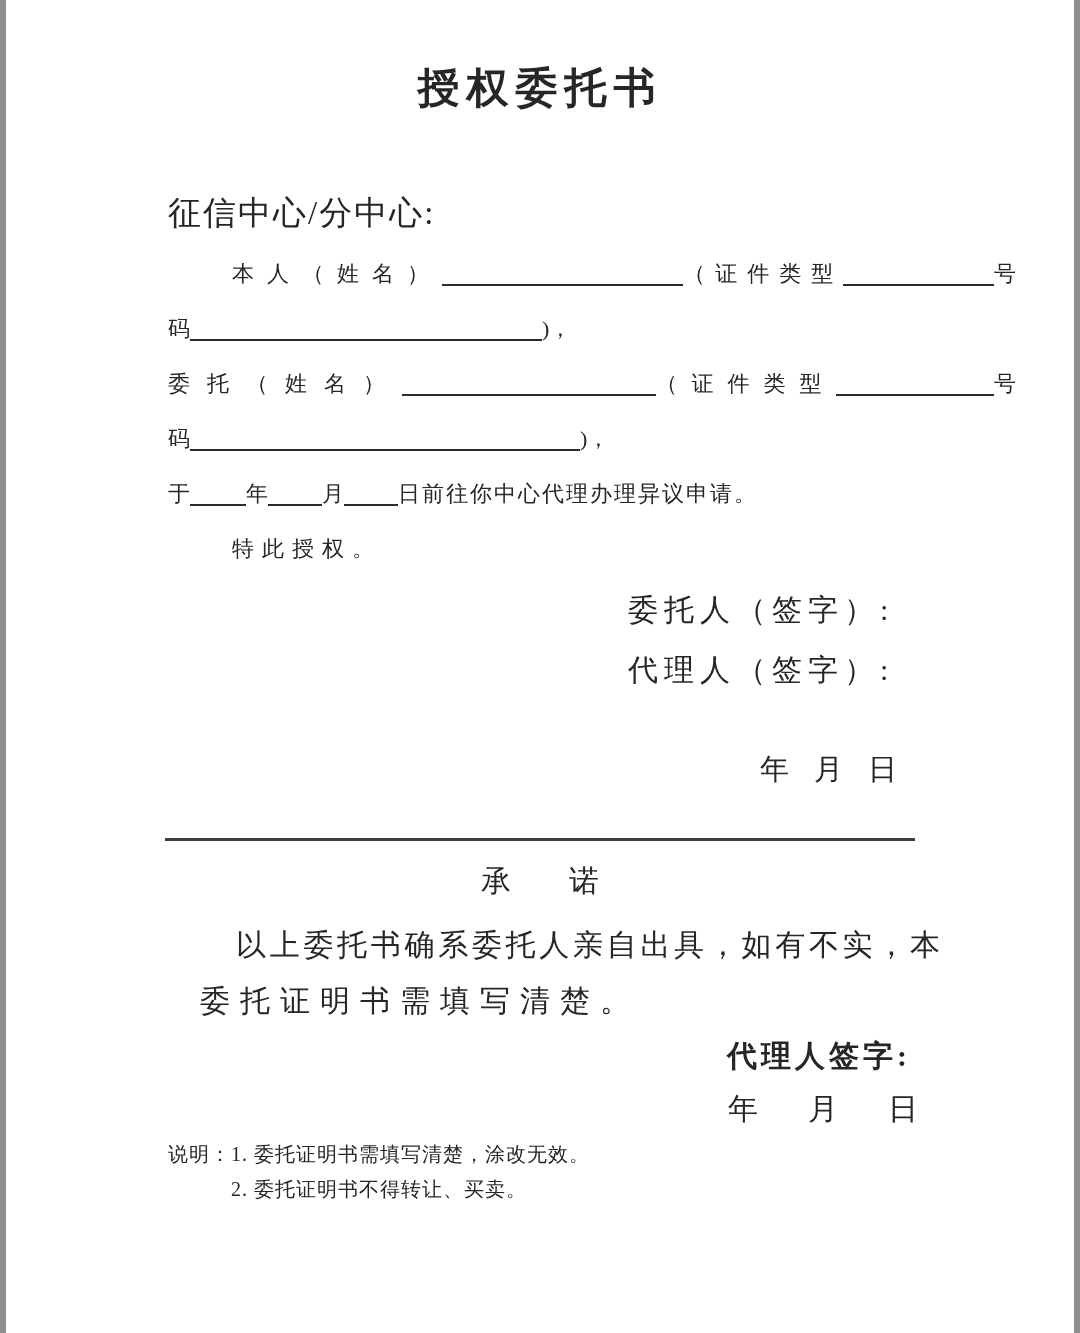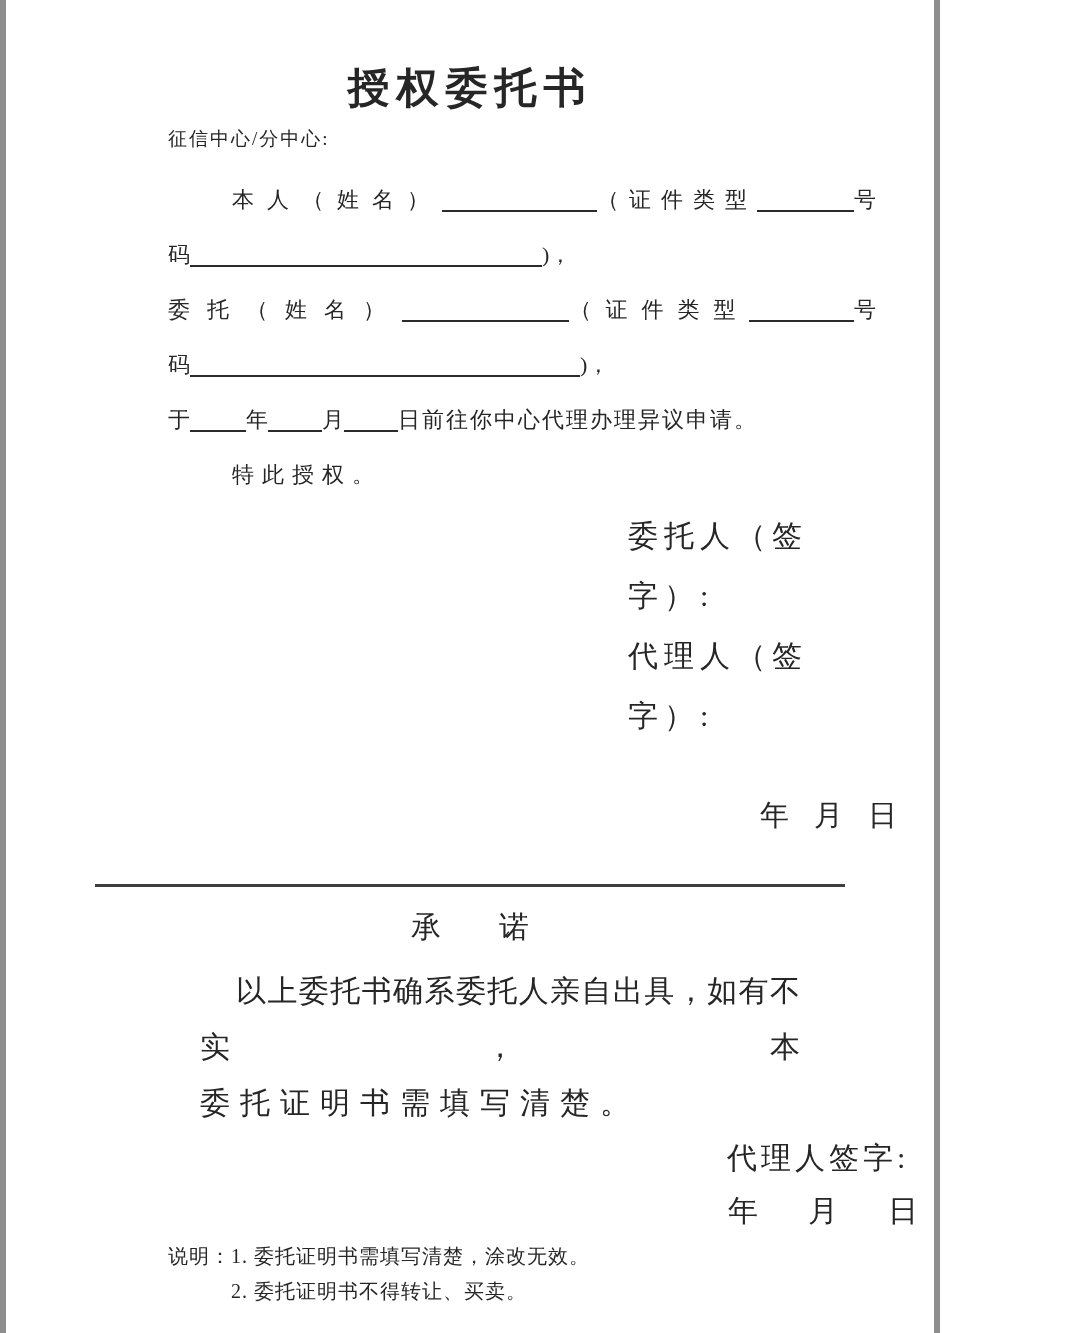--- a/index.html
+++ b/index.html
@@ -2,21 +2,21 @@
 <html><head>
 <meta charset="utf-8">
 <style>
   html, body {
     margin: 0;
     padding: 0;
     background: #ffffff;
   }
   .page {
     position: relative;
-    width: 940px;
+    width: 1080px;
     height: 1333px;
     background: #ffffff;
     overflow: hidden;
     font-family: "Liberation Serif", "DejaVu Serif", serif;
     color: #262626;
   }
   .edge-strip {
     position: absolute;
     top: 0;
     width: 6px;
@@ -33,21 +33,22 @@
     font-weight: bold;
     text-align: center;
     letter-spacing: 7px;
   }
 
   .content {
     margin: 0 64px 0 168px; 
   }
 
   .salutation {
-    font-size: 19px;
+    margin-top: 74px;
+    font-size: 33px;
     line-height: 42px;
     letter-spacing: 2px;
   }
 
   .form-lines { margin-top: 12px; }
   .form-line {
     display: flex;
     align-items: baseline;
     font-size: 22px;
     line-height: 55px;
@@ -121,20 +122,21 @@
   }
   .promise-p2 {
     line-height: 56px;
     letter-spacing: 10px;
   }
   .promise-agent-sign {
     line-height: 54px;
     padding-left: 527px;
     letter-spacing: 4px;
     white-space: nowrap;
+    font-weight: bold;
   }
   .date-row.second {
     line-height: 52px;
     padding-left: 528px;
     gap: 50px;
     font-size: 30px;
   }
 
   .notes {
     margin: 2px 0 0 168px;

